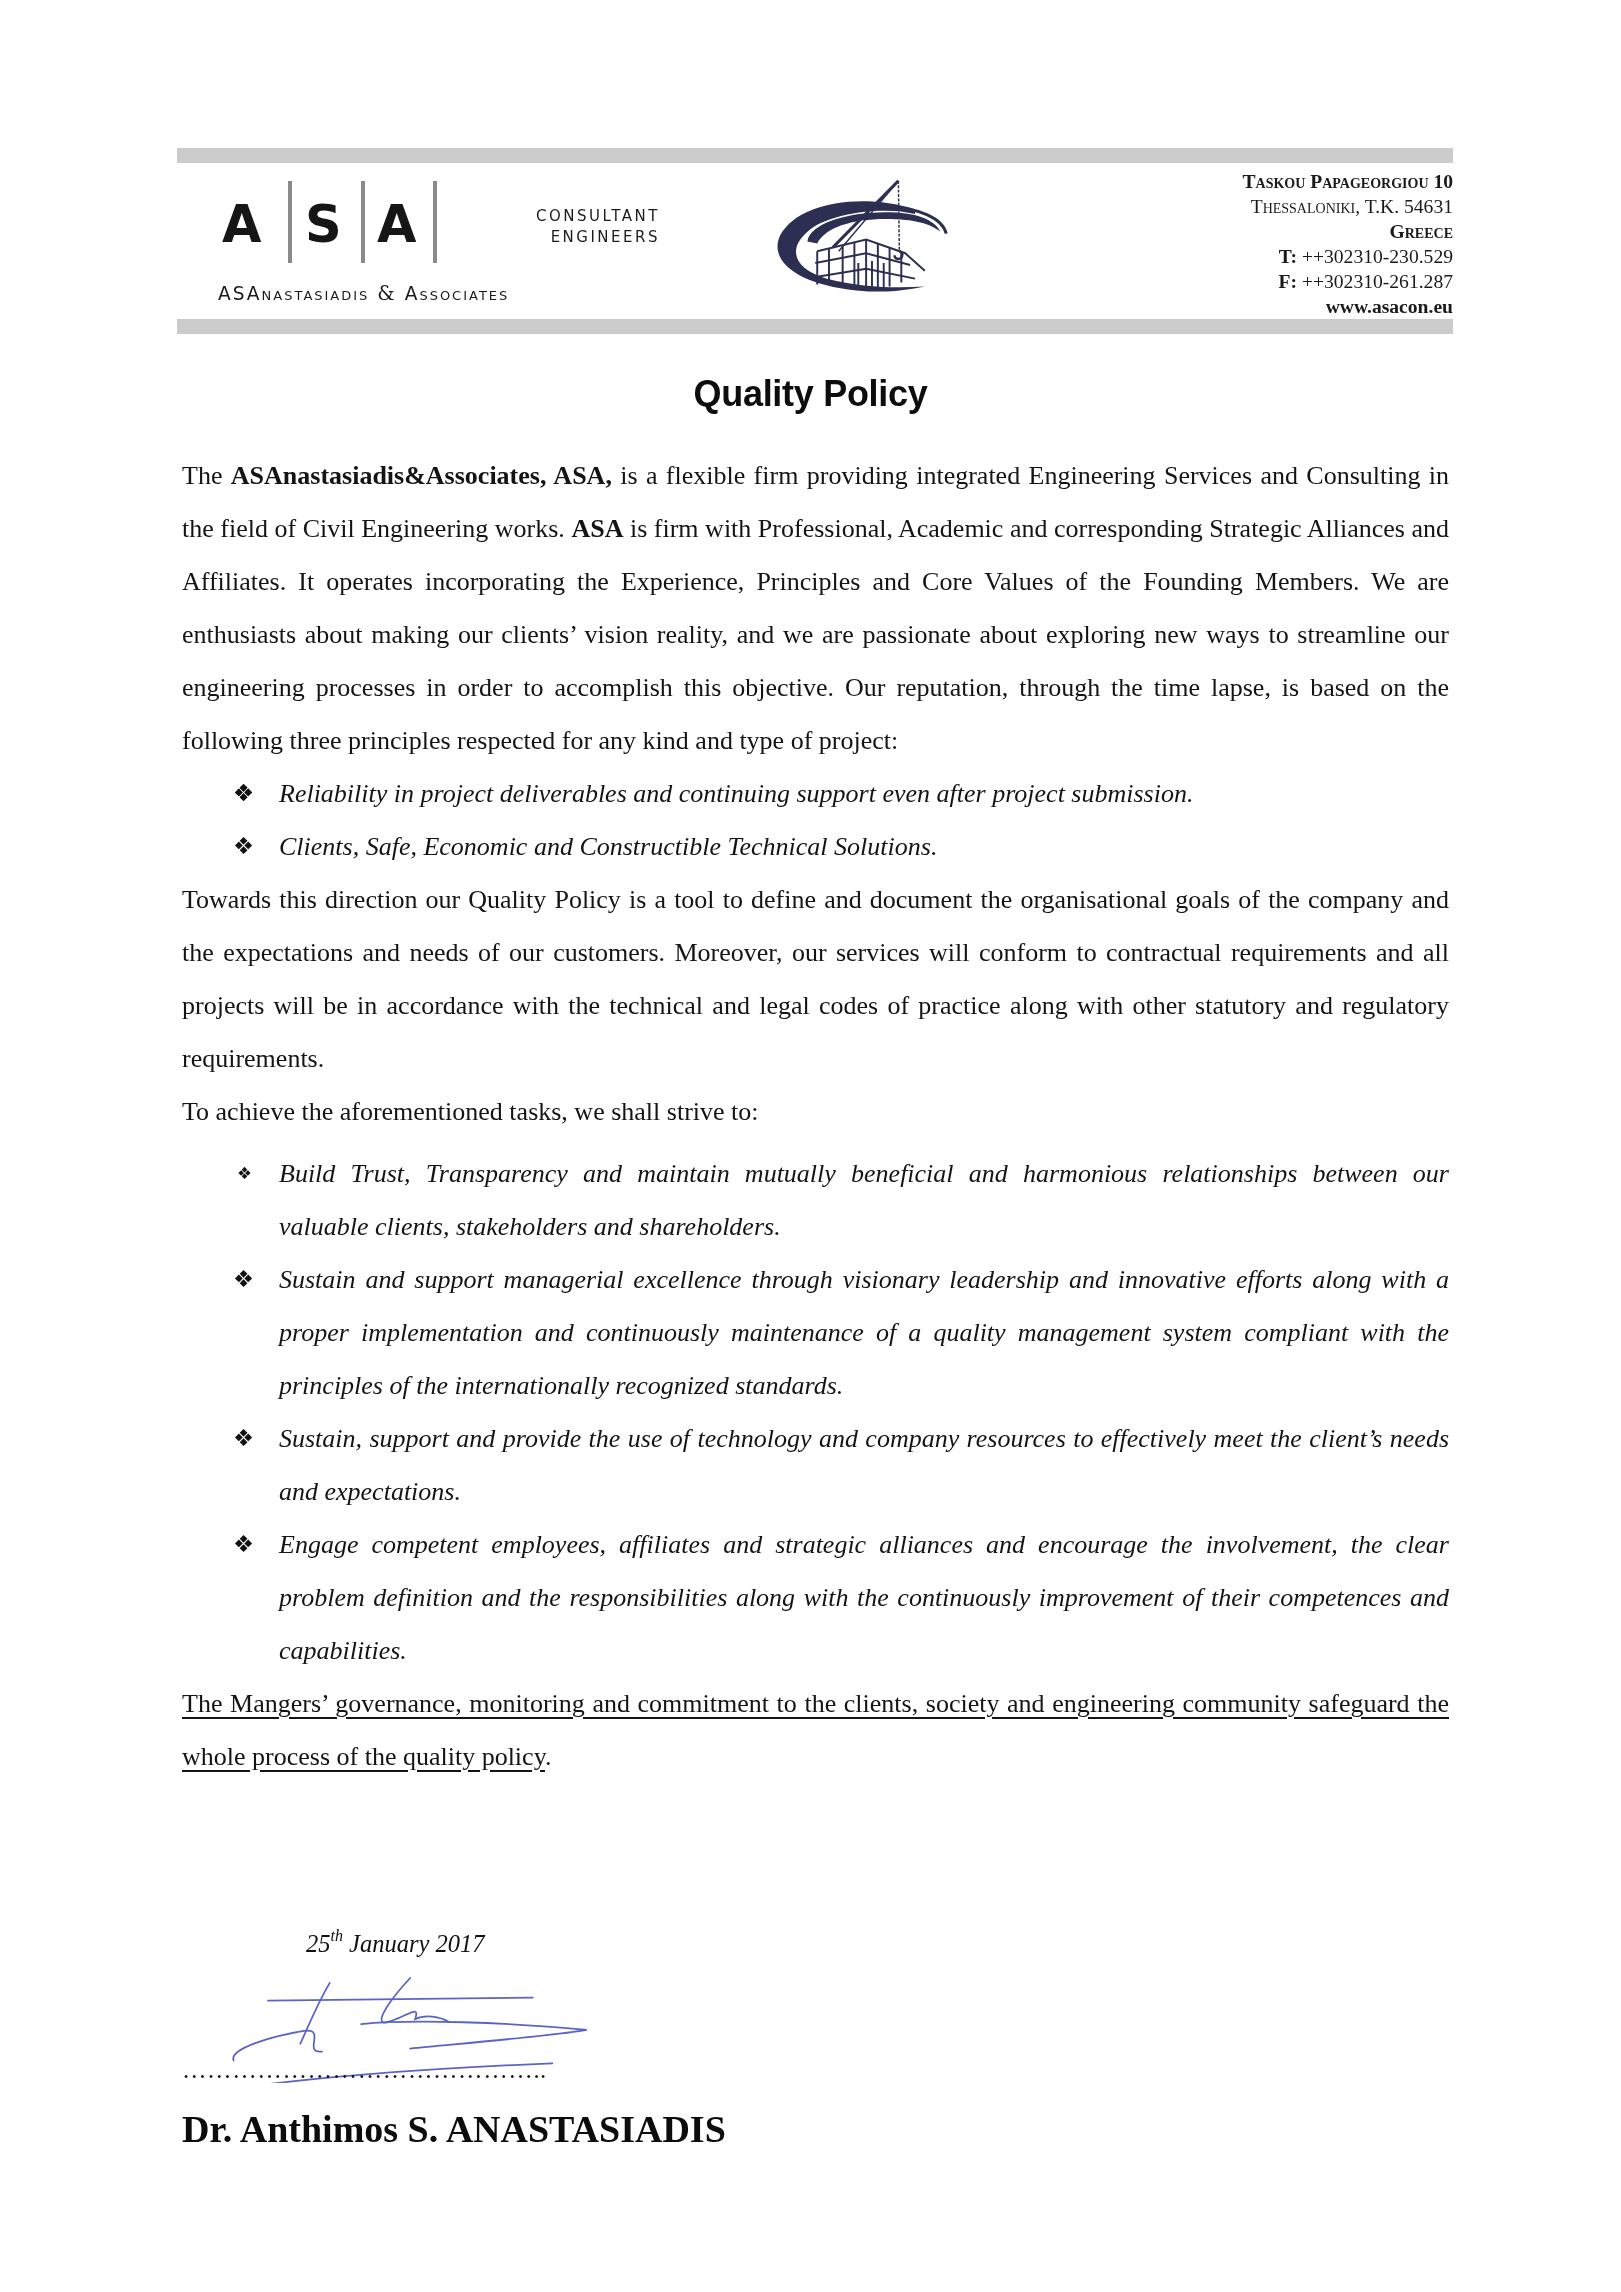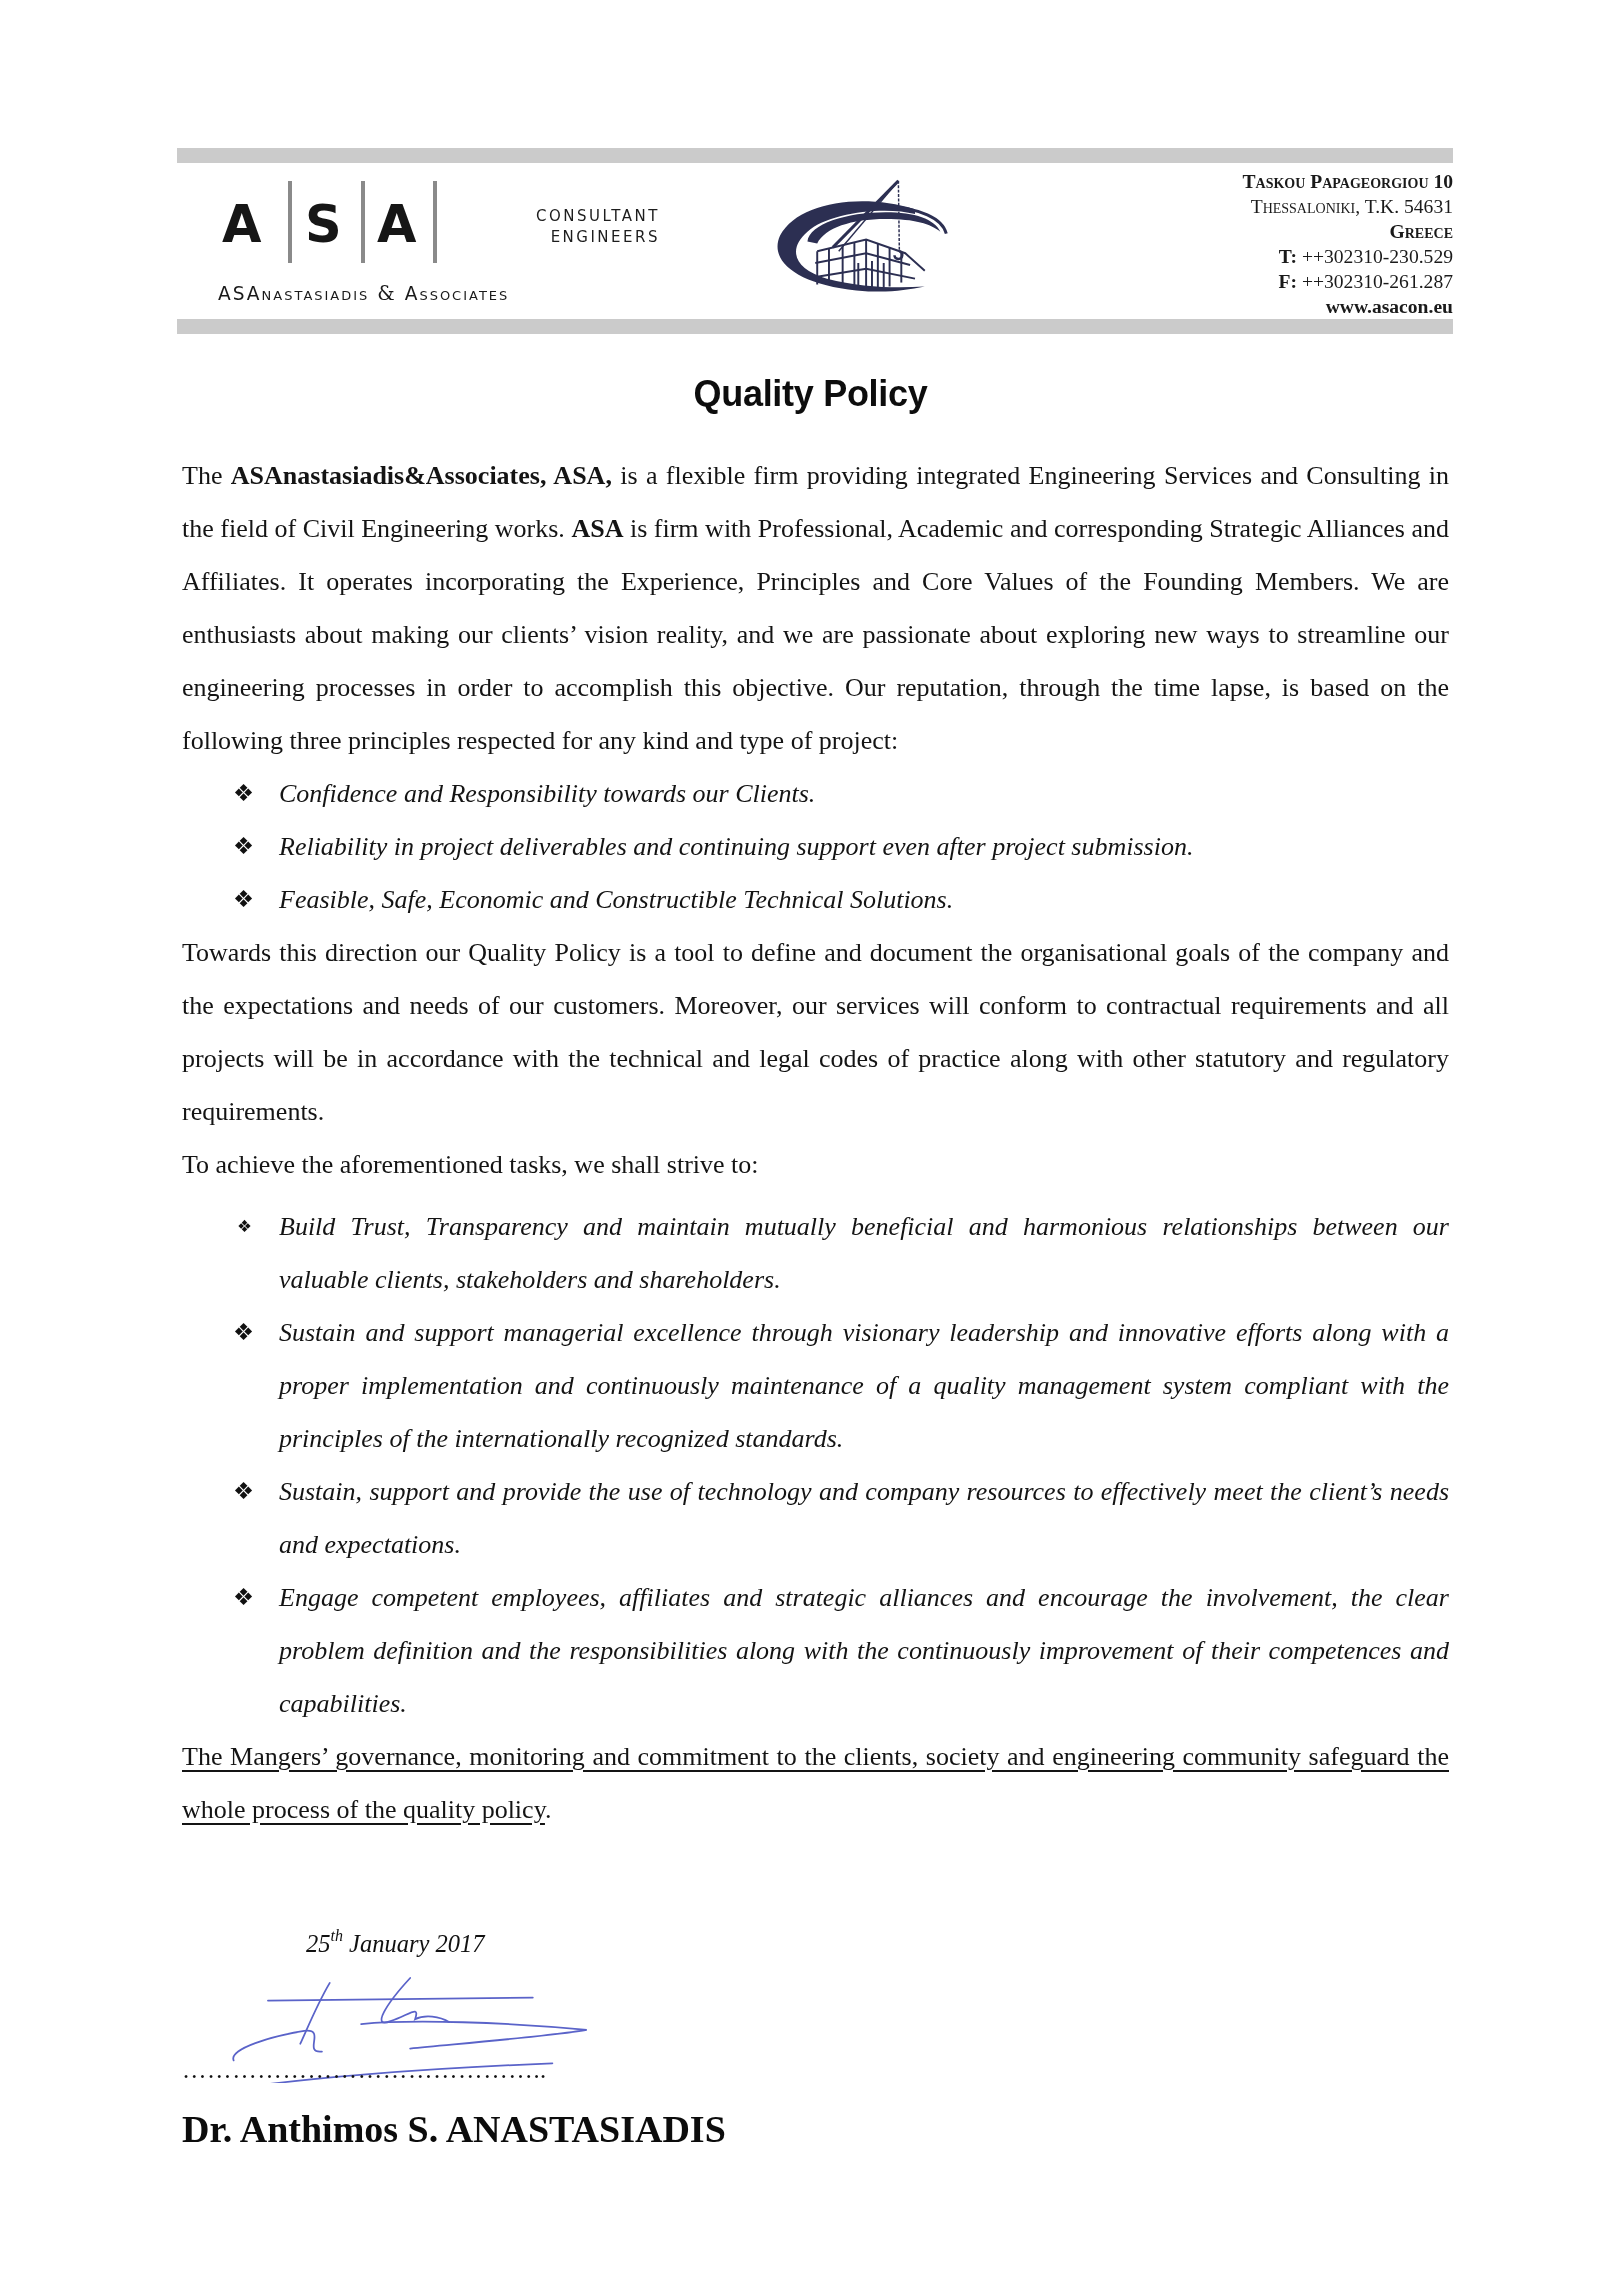--- a/index.html
+++ b/index.html
@@ -122,23 +122,23 @@
 
   <div class="bar bottom"></div>
 </div>
 
 <div class="title">Quality Policy</div>
 
 <div class="content">
   <p><span>The </span><b>ASAnastasiadis&amp;Associates, ASA,</b><span> is a flexible firm providing integrated Engineering Services and Consulting in the field of Civil Engineering works. </span><b>ASA</b><span> is firm with Professional, Academic and corresponding Strategic Alliances and Affiliates. It operates incorporating the Experience, Principles and Core Values of the Founding Members. We are enthusiasts about making our clients’ vision reality, and we are passionate about exploring new ways to streamline our engineering processes in order to accomplish this objective. Our reputation, through the time lapse, is based on the following three principles respected for any kind and type of project:</span></p>
 
   <ul>
-    <li><span class="bullet">❖</span><span>Confidence and Responsibility towards our Clients.</span></li>
+    <li><span class="bullet">❖</span></li>
     <li><span class="bullet">❖</span><span>Reliability in project deliverables and continuing support even after project submission.</span></li>
-    <li><span class="bullet">❖</span><span>Feasible, Safe, Economic and Constructible Technical Solutions.</span></li>
+    <li><span class="bullet">❖</span><span>Clients, Safe, Economic and Constructible Technical Solutions.</span></li>
   </ul>
 
   <p>Towards this direction our Quality Policy is a tool to define and document the organisational goals of the company and the expectations and needs of our customers. Moreover, our services will conform to contractual requirements and all projects will be in accordance with the technical and legal codes of practice along with other statutory and regulatory requirements.</p>
   <p>To achieve the aforementioned tasks, we shall strive to:</p>
 
   <ul style="margin-top:8.8px">
     <li><span class="bullet small">❖</span><span>Build Trust, Transparency and maintain mutually beneficial and harmonious relationships between our valuable clients, stakeholders and shareholders.</span></li>
     <li><span class="bullet">❖</span><span>Sustain and support managerial excellence through visionary leadership and innovative efforts along with a proper implementation and continuously maintenance of a quality management system compliant with the principles of the internationally recognized standards.</span></li>
     <li><span class="bullet">❖</span><span>Sustain, support and provide the use of technology and company resources to effectively meet the client’s needs and expectations.</span></li>
     <li><span class="bullet">❖</span><span>Engage competent employees, affiliates and strategic alliances and encourage the involvement, the clear problem definition and the responsibilities along with the continuously improvement of their competences and capabilities.</span></li>

